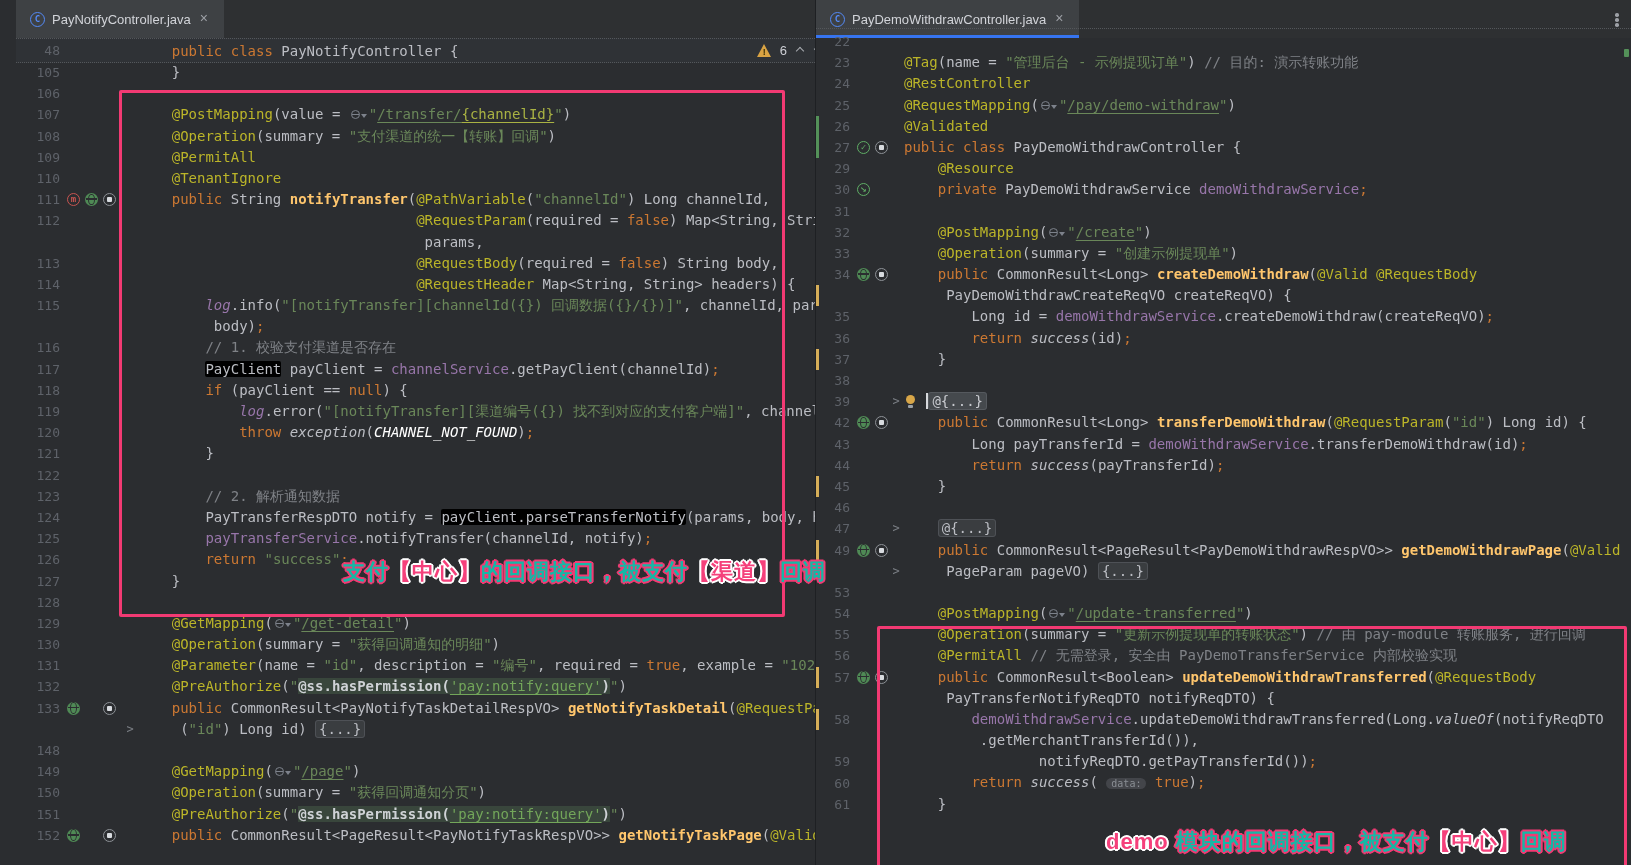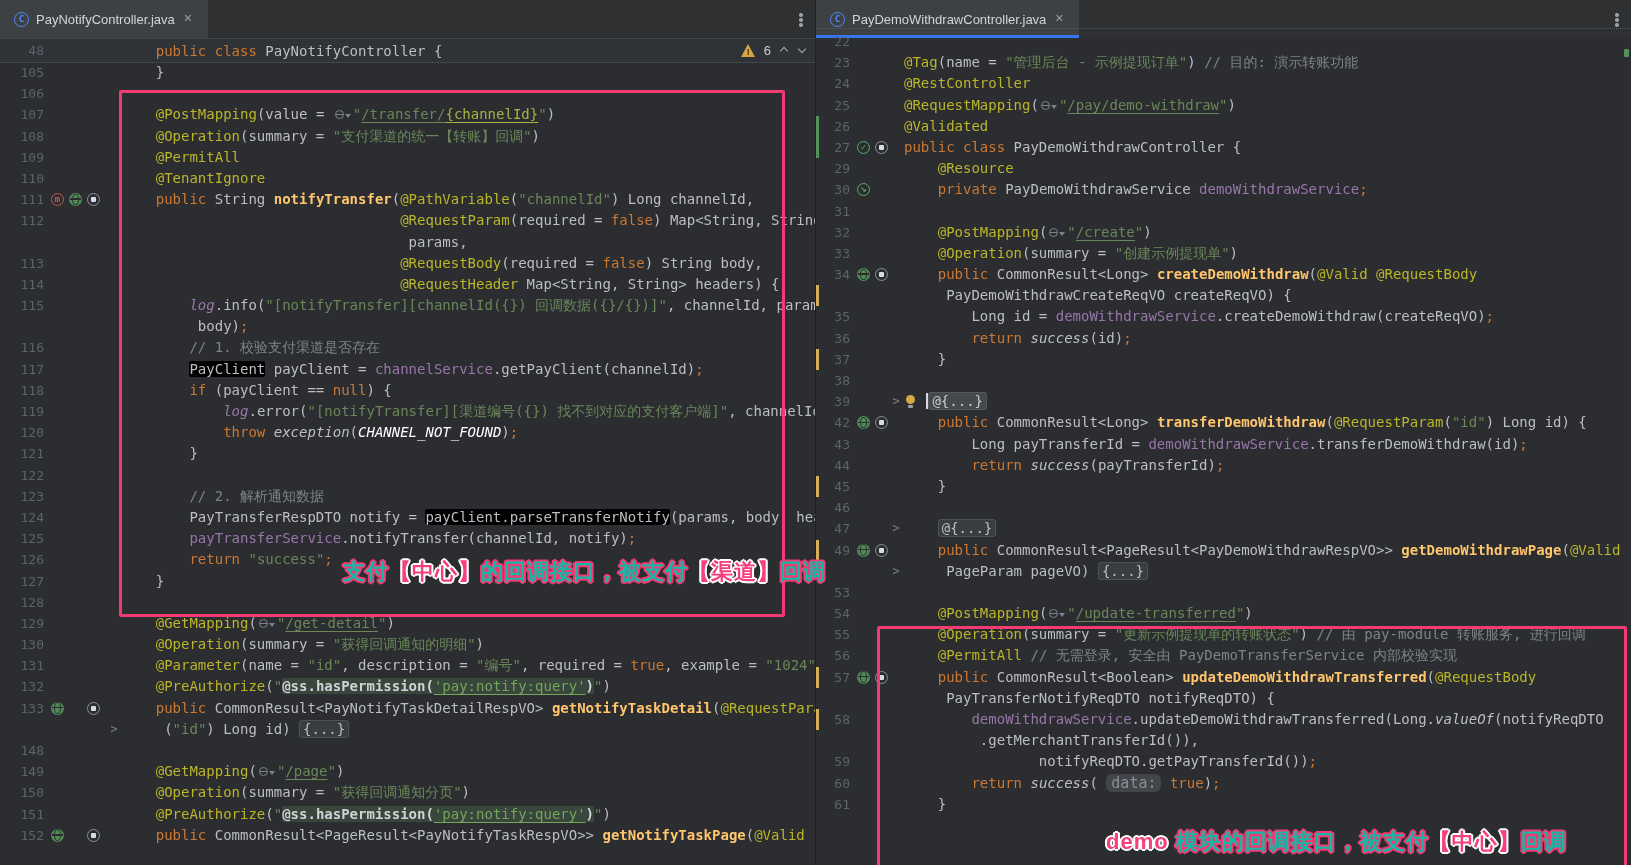--- a/index.html
+++ b/index.html
@@ -1,19 +1,19 @@
 <!DOCTYPE html>
 <html><head>
 <meta charset="utf-8">
 <style>
   html,body{margin:0;padding:0;background:#1e2023;}
   .stage{position:relative;width:1631px;height:865px;background:#2B2D30;overflow:hidden;
          font-family:"Liberation Sans",sans-serif;}
   .pane{position:absolute;top:0;bottom:0;overflow:hidden;background:#2B2D30;}
-  #pane-left{left:0;width:815px;}
+  #pane-left{left:16px;width:815px;}
   #pane-right{left:816px;width:815px;}
   .vdivider{position:absolute;top:0;bottom:0;left:815px;width:1px;background:#1E2023;}
 
   
   .tabbar{position:relative;height:38px;background:#2E3032;display:flex;align-items:stretch;}
   .tab{position:relative;display:flex;align-items:center;gap:7px;padding:0 14px;background:#3E4144;
        color:#D2D4D9;font-size:13px;cursor:default;}
   .tab.active::after{content:'';position:absolute;left:0;right:0;bottom:0;height:3px;background:#3674F0;}
   .ic{display:inline-block;width:13px;height:13px;border-radius:50%;position:relative;flex:none;vertical-align:middle;}
   .ic-class{width:15px;height:15px;border:1.5px solid #548AF7;box-sizing:border-box;}
@@ -71,21 +71,21 @@
   .s-con{color:#ffffff;font-style:italic}
   .s-semi{color:#CC7832}
   .s-link{color:#6A8759;text-decoration:underline;text-underline-offset:3px;}
   .s-linkv{color:#A9B243;text-decoration:underline;text-underline-offset:3px;}
   .s-linku{color:#6A8759;text-underline-offset:3px;}
   .s-hl{color:#BCBEC4;background:#000000;border-radius:2px;}
   .s-inj{color:#CFD2D6;font-weight:bold;background:rgba(94,138,94,.28);}
   .s-injl{color:#73A65A;text-decoration:underline;text-underline-offset:3px;background:rgba(94,138,94,.28);}
   .s-fold{color:#BCBEC4;background:#3A3D40;border:1px solid #4E5156;border-radius:3px;padding:0 3px;}
   .s-foldh{color:#C8CACF;background:#45494D;border:1px solid #55595E;border-radius:3px;padding:0 3px;}
-  .s-hint{color:#8A8E94;background:#43454A;border-radius:6px;padding:0 5px;font-size:15px;}
+  .s-hint{color:#8A8E94;background:#43454A;border-radius:6px;padding:0 5px;font-size:10px;}
   .caret{display:inline-block;width:2px;height:16px;background:#D6D8DC;vertical-align:-3px;}
 
   
   .ic-api{background:#4F8A55;}
   .ic-api::before{content:'';position:absolute;left:1px;right:1px;top:5.2px;height:1.5px;background:#2B2D30;}
   .ic-api::after{content:'';position:absolute;left:3px;top:0.5px;width:4.5px;height:9.5px;
       border:1.5px solid #2B2D30;border-radius:50%;}
   .ic-impl{background:#2B2D30;border:1px solid #8E9297;box-sizing:border-box;}
   .ic-impl::before{content:'';position:absolute;left:3px;top:3px;width:5px;height:5px;border-radius:1px;background:#D8DBDF;}
   .ic-m{border:1.3px solid #C75450;box-sizing:border-box;}

